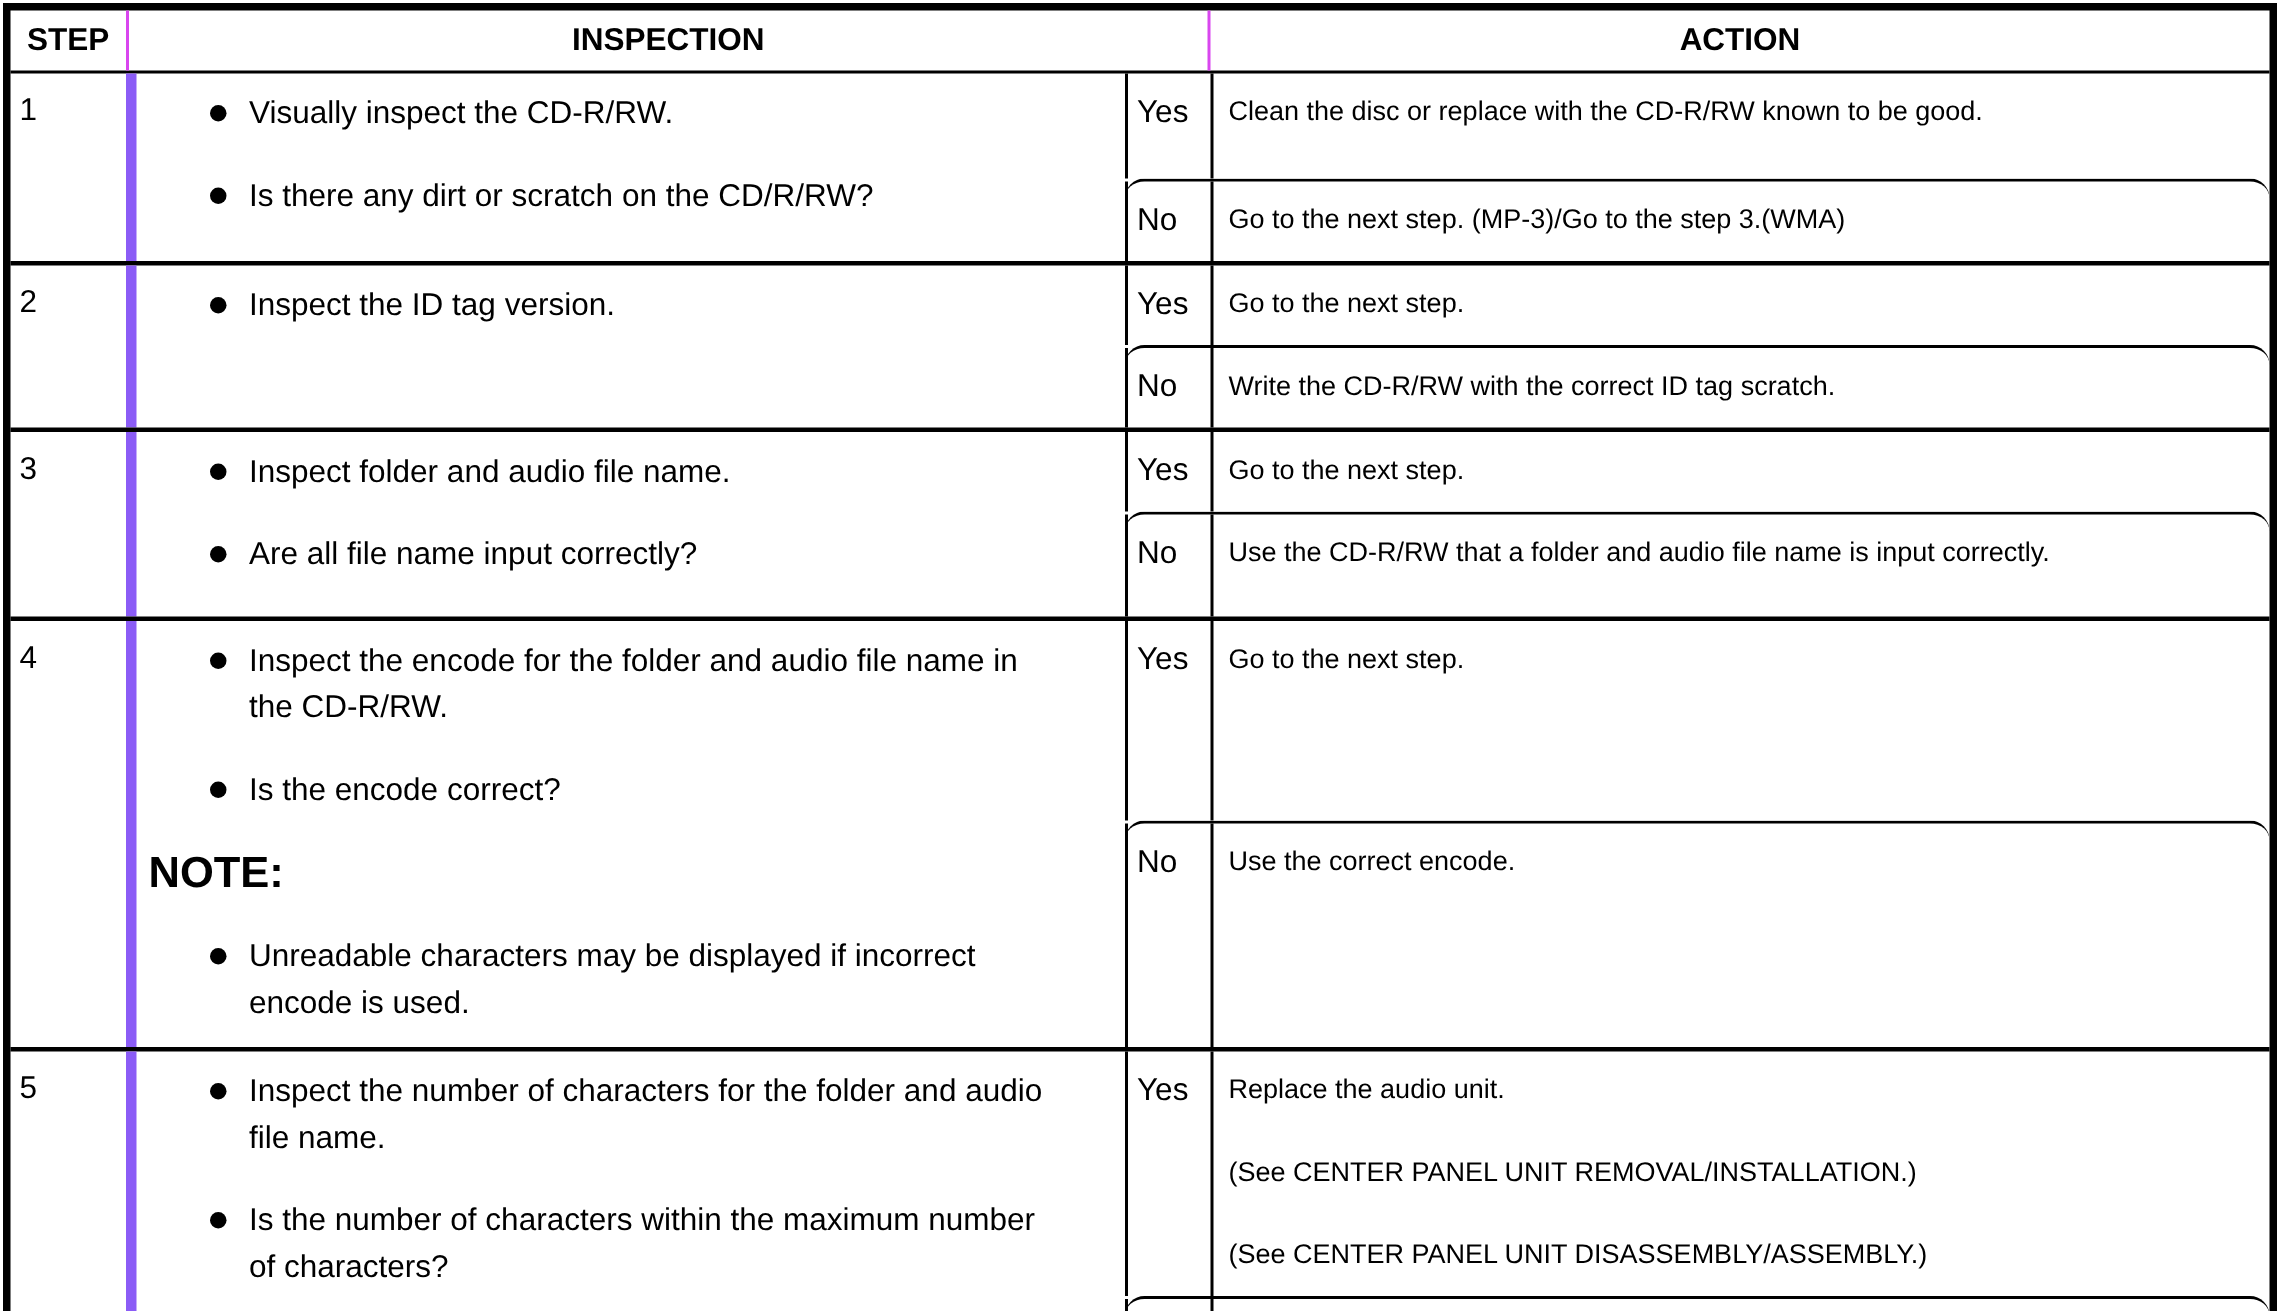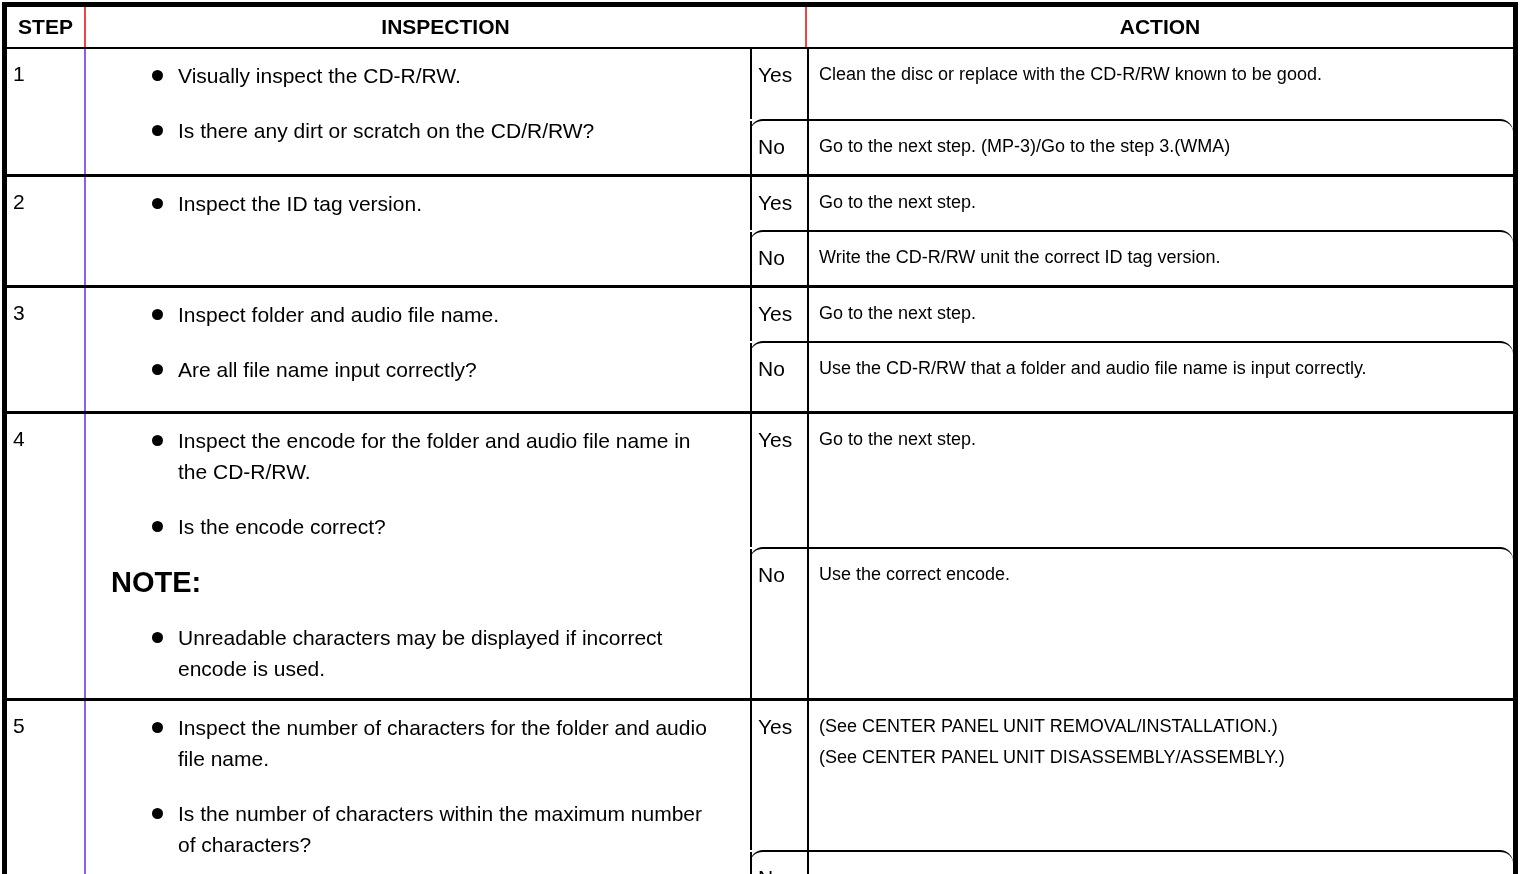--- a/index.html
+++ b/index.html
@@ -21,36 +21,36 @@
     grid-template-columns:77px 721px 1fr;
     border-bottom:2px solid #000;
   }
   .hdr .hc {
     box-sizing:border-box;
     min-height:40px;
     font-weight:bold; font-size:21px; line-height:40px;
     text-align:center;
     overflow:hidden; white-space:nowrap;
   }
-  .hdr .hc + .hc { border-left:2px solid #ef4444; }
+  .hdr .hc + .hc { border-left:2px solid #d946ef; }
   .hdr .hc.step-h { text-align:center; }
   
   .grow {
     display:grid;
     grid-template-columns:77px 666px 1fr;
   }
   .grow + .grow { border-top:3px solid #000; }
   .cell { box-sizing:border-box; }
   .step {
     font-size:21px; line-height:31px;
     padding:9px 2px 0 6px;
   }
   .insp {
-    border-left:2px solid #8b5cf6;
-    padding:11px 20px 14px 66px;
+    border-left:7px solid #8b5cf6;
+    padding:11px 20px 14px 49px;
     font-size:21px; line-height:31px;
   }
   .item { display:flex; align-items:flex-start; }
   .item + .item, .note-label + .item { margin-top:24px; }
   .dot {
     flex:0 0 auto;
     width:11px; height:11px; border-radius:50%;
     background:#000; margin:10px 15px 0 0;
   }
   .btxt { max-width:540px; }
@@ -71,21 +71,21 @@
     padding:10px 2px 0 6px;
   }
   .act {
     box-sizing:border-box;
     flex:1 1 auto;
     border-left:2px solid #000;
     font-size:18px; line-height:31px;
     padding:10px 14px 12px 10px;
   }
   .act p { margin:0; max-width:645px; }
-  .act p + p { }
+  .act p + p { margin-top:24px; }
   
   .bh70  { min-height:70px; }
   .bh41  { min-height:41px; }
   .bh50  { min-height:50px; }
   .bh47  { min-height:47px; }
   .bh42  { min-height:42px; }
   .bh68  { min-height:68px; }
   .bh133 { min-height:133px; }
   .bh149 { min-height:149px; }
 </style>
@@ -140,21 +140,21 @@
       <div class="branches">
         <div class="branch bh50">
           <div class="cell yn">Yes</div>
           <div class="cell act">
             <p>Go to the next step.</p>
           </div>
         </div>
         <div class="branch bh47">
           <div class="cell yn">No</div>
           <div class="cell act">
-            <p>Write the CD-R/RW unit the correct ID tag version.</p>
+            <p>Write the CD-R/RW with the correct ID tag scratch.</p>
           </div>
         </div>
       </div>
     </div>
 
     <div class="grow">
       <div class="cell step">3</div>
       <div class="cell insp">
         <div class="item">
           <span class="dot"></span>
@@ -223,20 +223,21 @@
         </div>
         <div class="item">
           <span class="dot"></span>
           <span class="btxt">Is the number of characters within the maximum number of characters?</span>
         </div>
       </div>
       <div class="branches">
         <div class="branch bh149">
           <div class="cell yn">Yes</div>
           <div class="cell act">
+            <p>Replace the audio unit.</p>
             <p>(See CENTER PANEL UNIT REMOVAL/INSTALLATION.)</p>
             <p>(See CENTER PANEL UNIT DISASSEMBLY/ASSEMBLY.)</p>
           </div>
         </div>
         <div class="branch bh70">
           <div class="cell yn">No</div>
           <div class="cell act">
             
           </div>
         </div>

